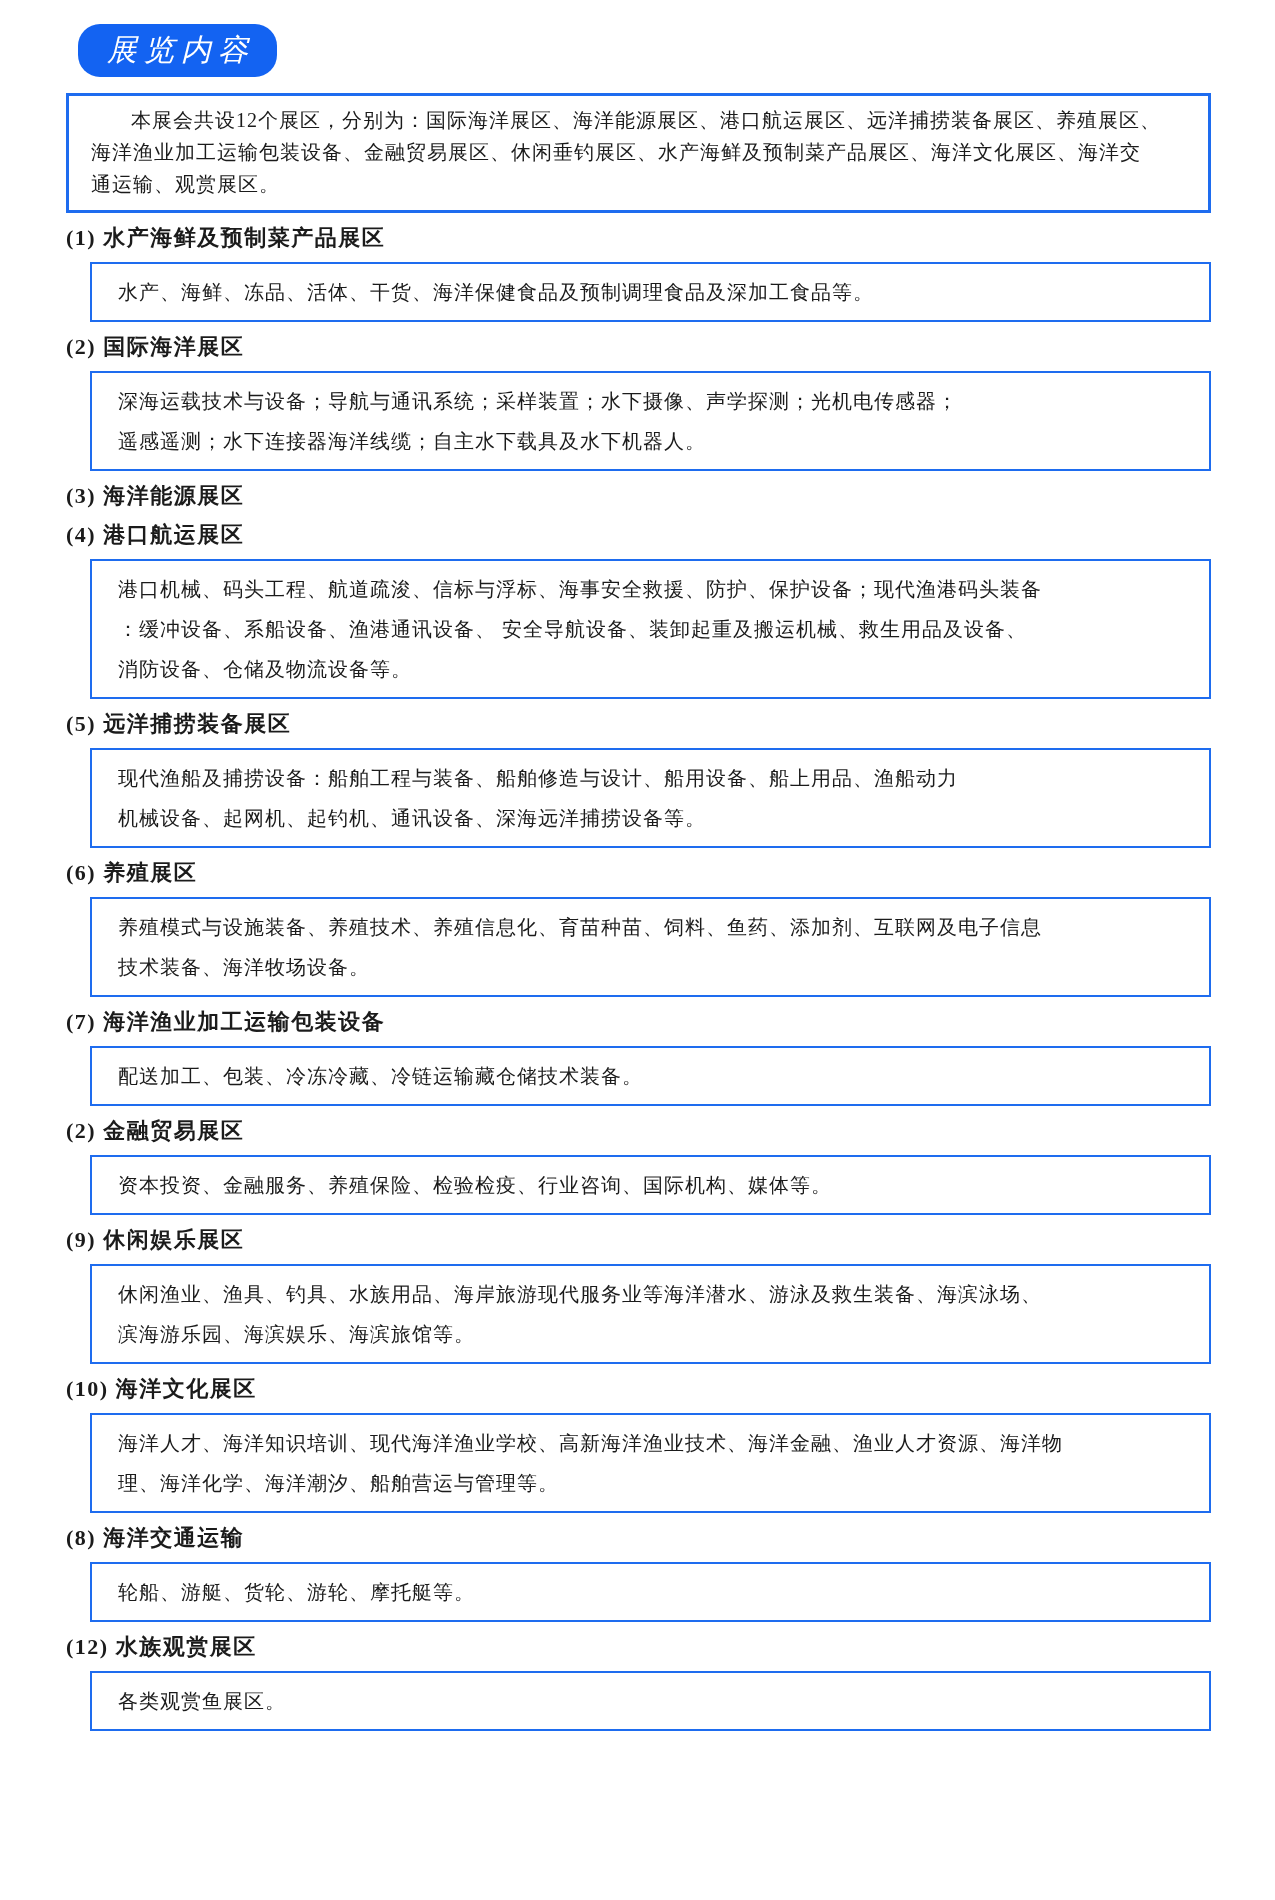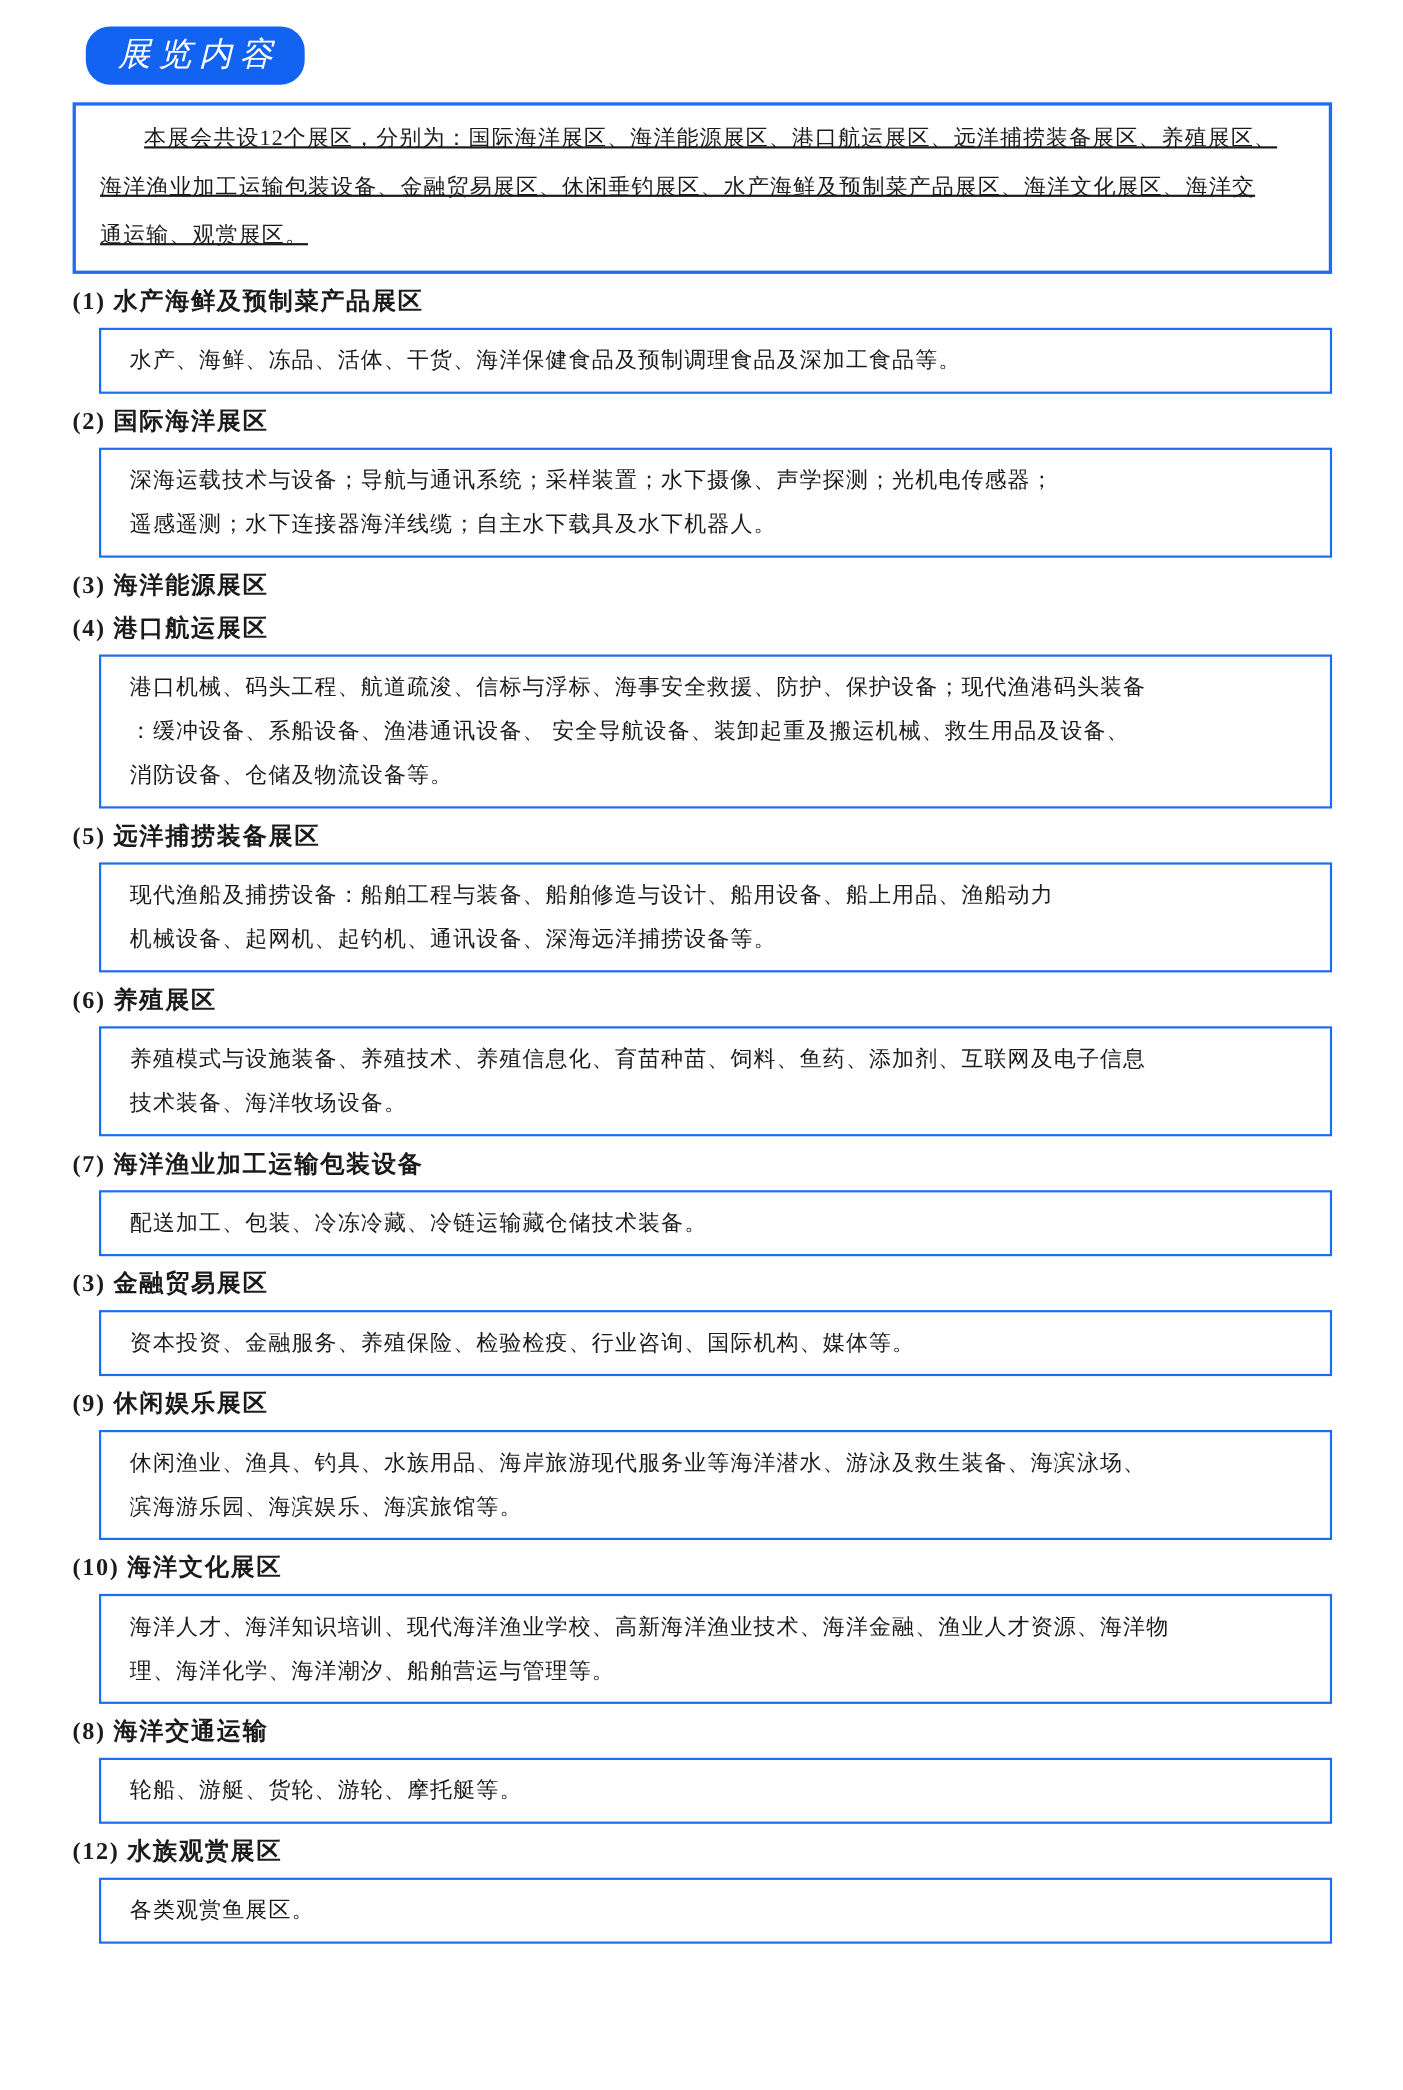--- a/index.html
+++ b/index.html
@@ -29,25 +29,24 @@
     font-style: italic;
   }
   .intro-box {
     border: 3px solid var(--border);
     padding: 8px 20px 10px 22px;
     margin-bottom: 4px;
   }
   .intro-text {
     margin: 0;
     font-size: 20px;
-    line-height: 44px;
+    line-height: 32px;
     letter-spacing: 1px;
     text-indent: 2em;
     white-space: pre-line;
-    text-decoration: underline;
   }
   .zone-heading {
     font-size: 22px;
     font-weight: 700;
     line-height: 28px;
     letter-spacing: 1.5px;
     margin: 11px 0 10px 0;
   }
   .zone-box {
     border: 2px solid var(--border);
@@ -124,21 +123,21 @@
   </section>
 
   <section class="zone">
     <h2 class="zone-heading">(7) 海洋渔业加工运输包装设备</h2>
     <div class="zone-box">
       <p class="zone-body">配送加工、包装、冷冻冷藏、冷链运输藏仓储技术装备。</p>
     </div>
   </section>
 
   <section class="zone">
-    <h2 class="zone-heading">(3) 金融贸易展区</h2>
+    <h2 class="zone-heading">(2) 金融贸易展区</h2>
     <div class="zone-box">
       <p class="zone-body">资本投资、金融服务、养殖保险、检验检疫、行业咨询、国际机构、媒体等。</p>
     </div>
   </section>
 
   <section class="zone">
     <h2 class="zone-heading">(9) 休闲娱乐展区</h2>
     <div class="zone-box">
       <p class="zone-body">休闲渔业、渔具、钓具、水族用品、海岸旅游现代服务业等海洋潜水、游泳及救生装备、海滨泳场、
 滨海游乐园、海滨娱乐、海滨旅馆等。</p>

